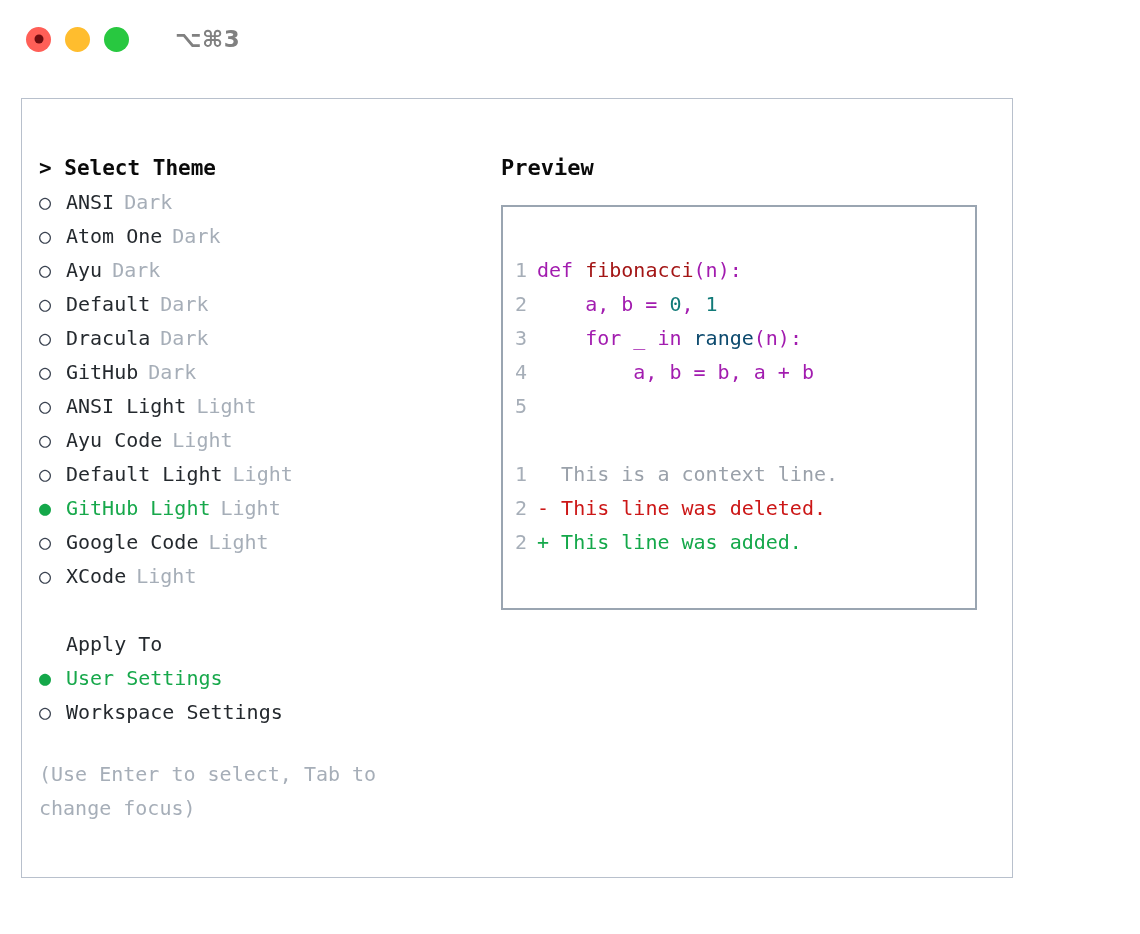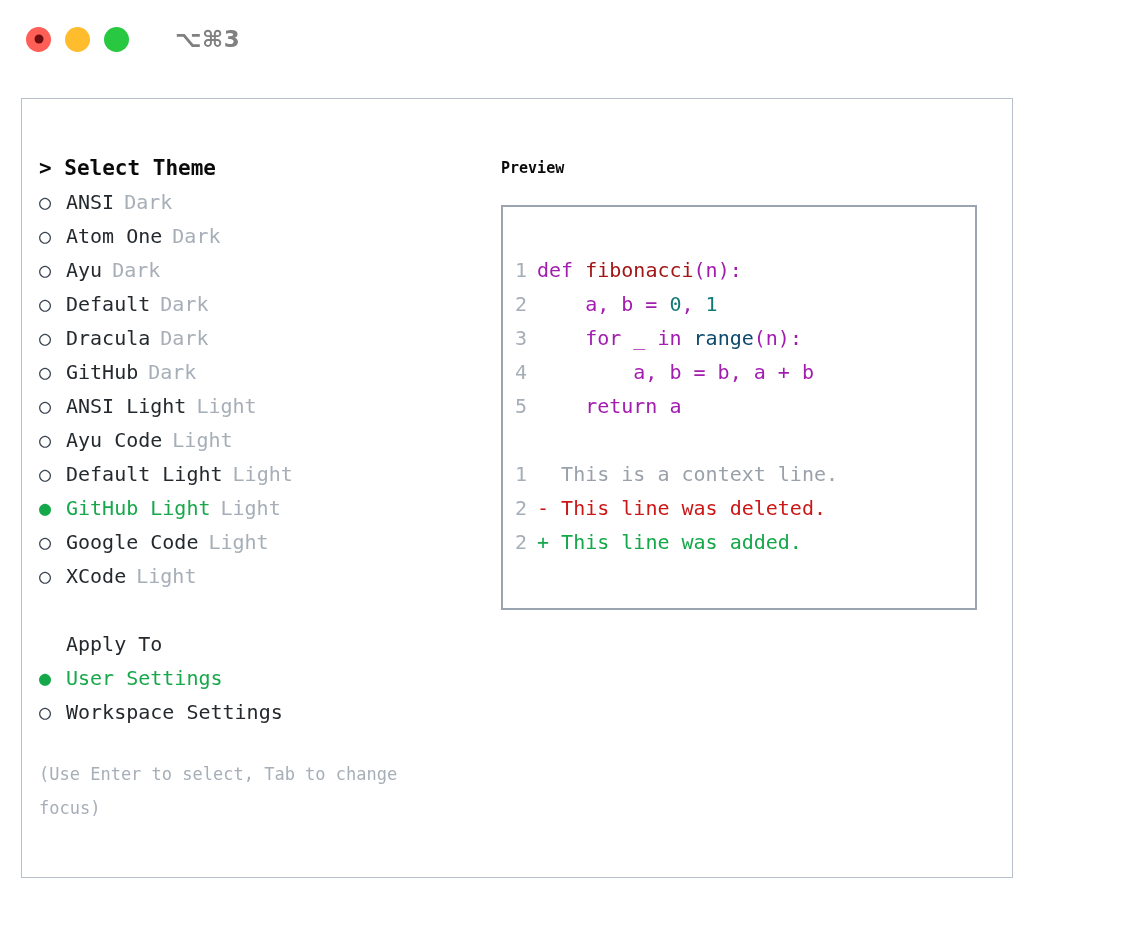--- a/index.html
+++ b/index.html
@@ -132,36 +132,36 @@
     padding-left: 27px;
     font-size: 20px;
     color: #24292e;
     line-height: 34px;
     height: 34px;
     white-space: pre;
   }
   .spacer-row { height: 34px; }
   .hint {
     margin-top: 28px;
-    font-size: 17px;
+    font-size: 20px;
     line-height: 34px;
     color: #a6aeb8;
     width: 400px;
     white-space: normal;
   }
 
   
   .right-col {
     position: absolute;
     left: 479px;
     top: 52px;
     width: 490px;
   }
   .preview-title {
-    font-size: 15px;
+    font-size: 22px;
     font-weight: 700;
     color: #0a0a0a;
     line-height: 34px;
     margin-bottom: 20px;
     white-space: pre;
   }
   .code-box {
     width: 476px;
     height: 405px;
     border: 2px solid #9aa5b1;
@@ -242,21 +242,21 @@
 
       <div class="right-col">
         <div class="preview-title">Preview</div>
 
         <div class="code-box">
           <div id="code-lines">
               <div class="code-line"><span class="lineno">1</span><span><span class="code-text">def </span><span class="tok-fn">fibonacci</span><span class="code-text">(n):</span></span></div>
               <div class="code-line"><span class="lineno">2</span><span><span class="code-text">    a, b = </span><span class="tok-num">0</span><span class="code-text">, </span><span class="tok-num">1</span></span></div>
               <div class="code-line"><span class="lineno">3</span><span><span class="code-text">    for _ in </span><span class="tok-blue">range</span><span class="code-text">(n):</span></span></div>
               <div class="code-line"><span class="lineno">4</span><span><span class="code-text">        a, b = b, a + b</span></span></div>
-              <div class="code-line"><span class="lineno">5</span><span><span class="code-text">    return a</span></span></div>
+              <div class="code-line"><span class="lineno">5</span></div>
             </div>
           <div class="gap-line"></div>
           <div id="diff-lines">
               <div class="code-line"><span class="lineno">1</span><span class="diff-ctx">  </span><span class="diff-ctx">This is a context line.</span></div>
               <div class="code-line"><span class="lineno">2</span><span class="diff-del">- </span><span class="diff-del">This line was deleted.</span></div>
               <div class="code-line"><span class="lineno">2</span><span class="diff-add">+ </span><span class="diff-add">This line was added.</span></div>
             </div>
         </div>
       </div>
 

